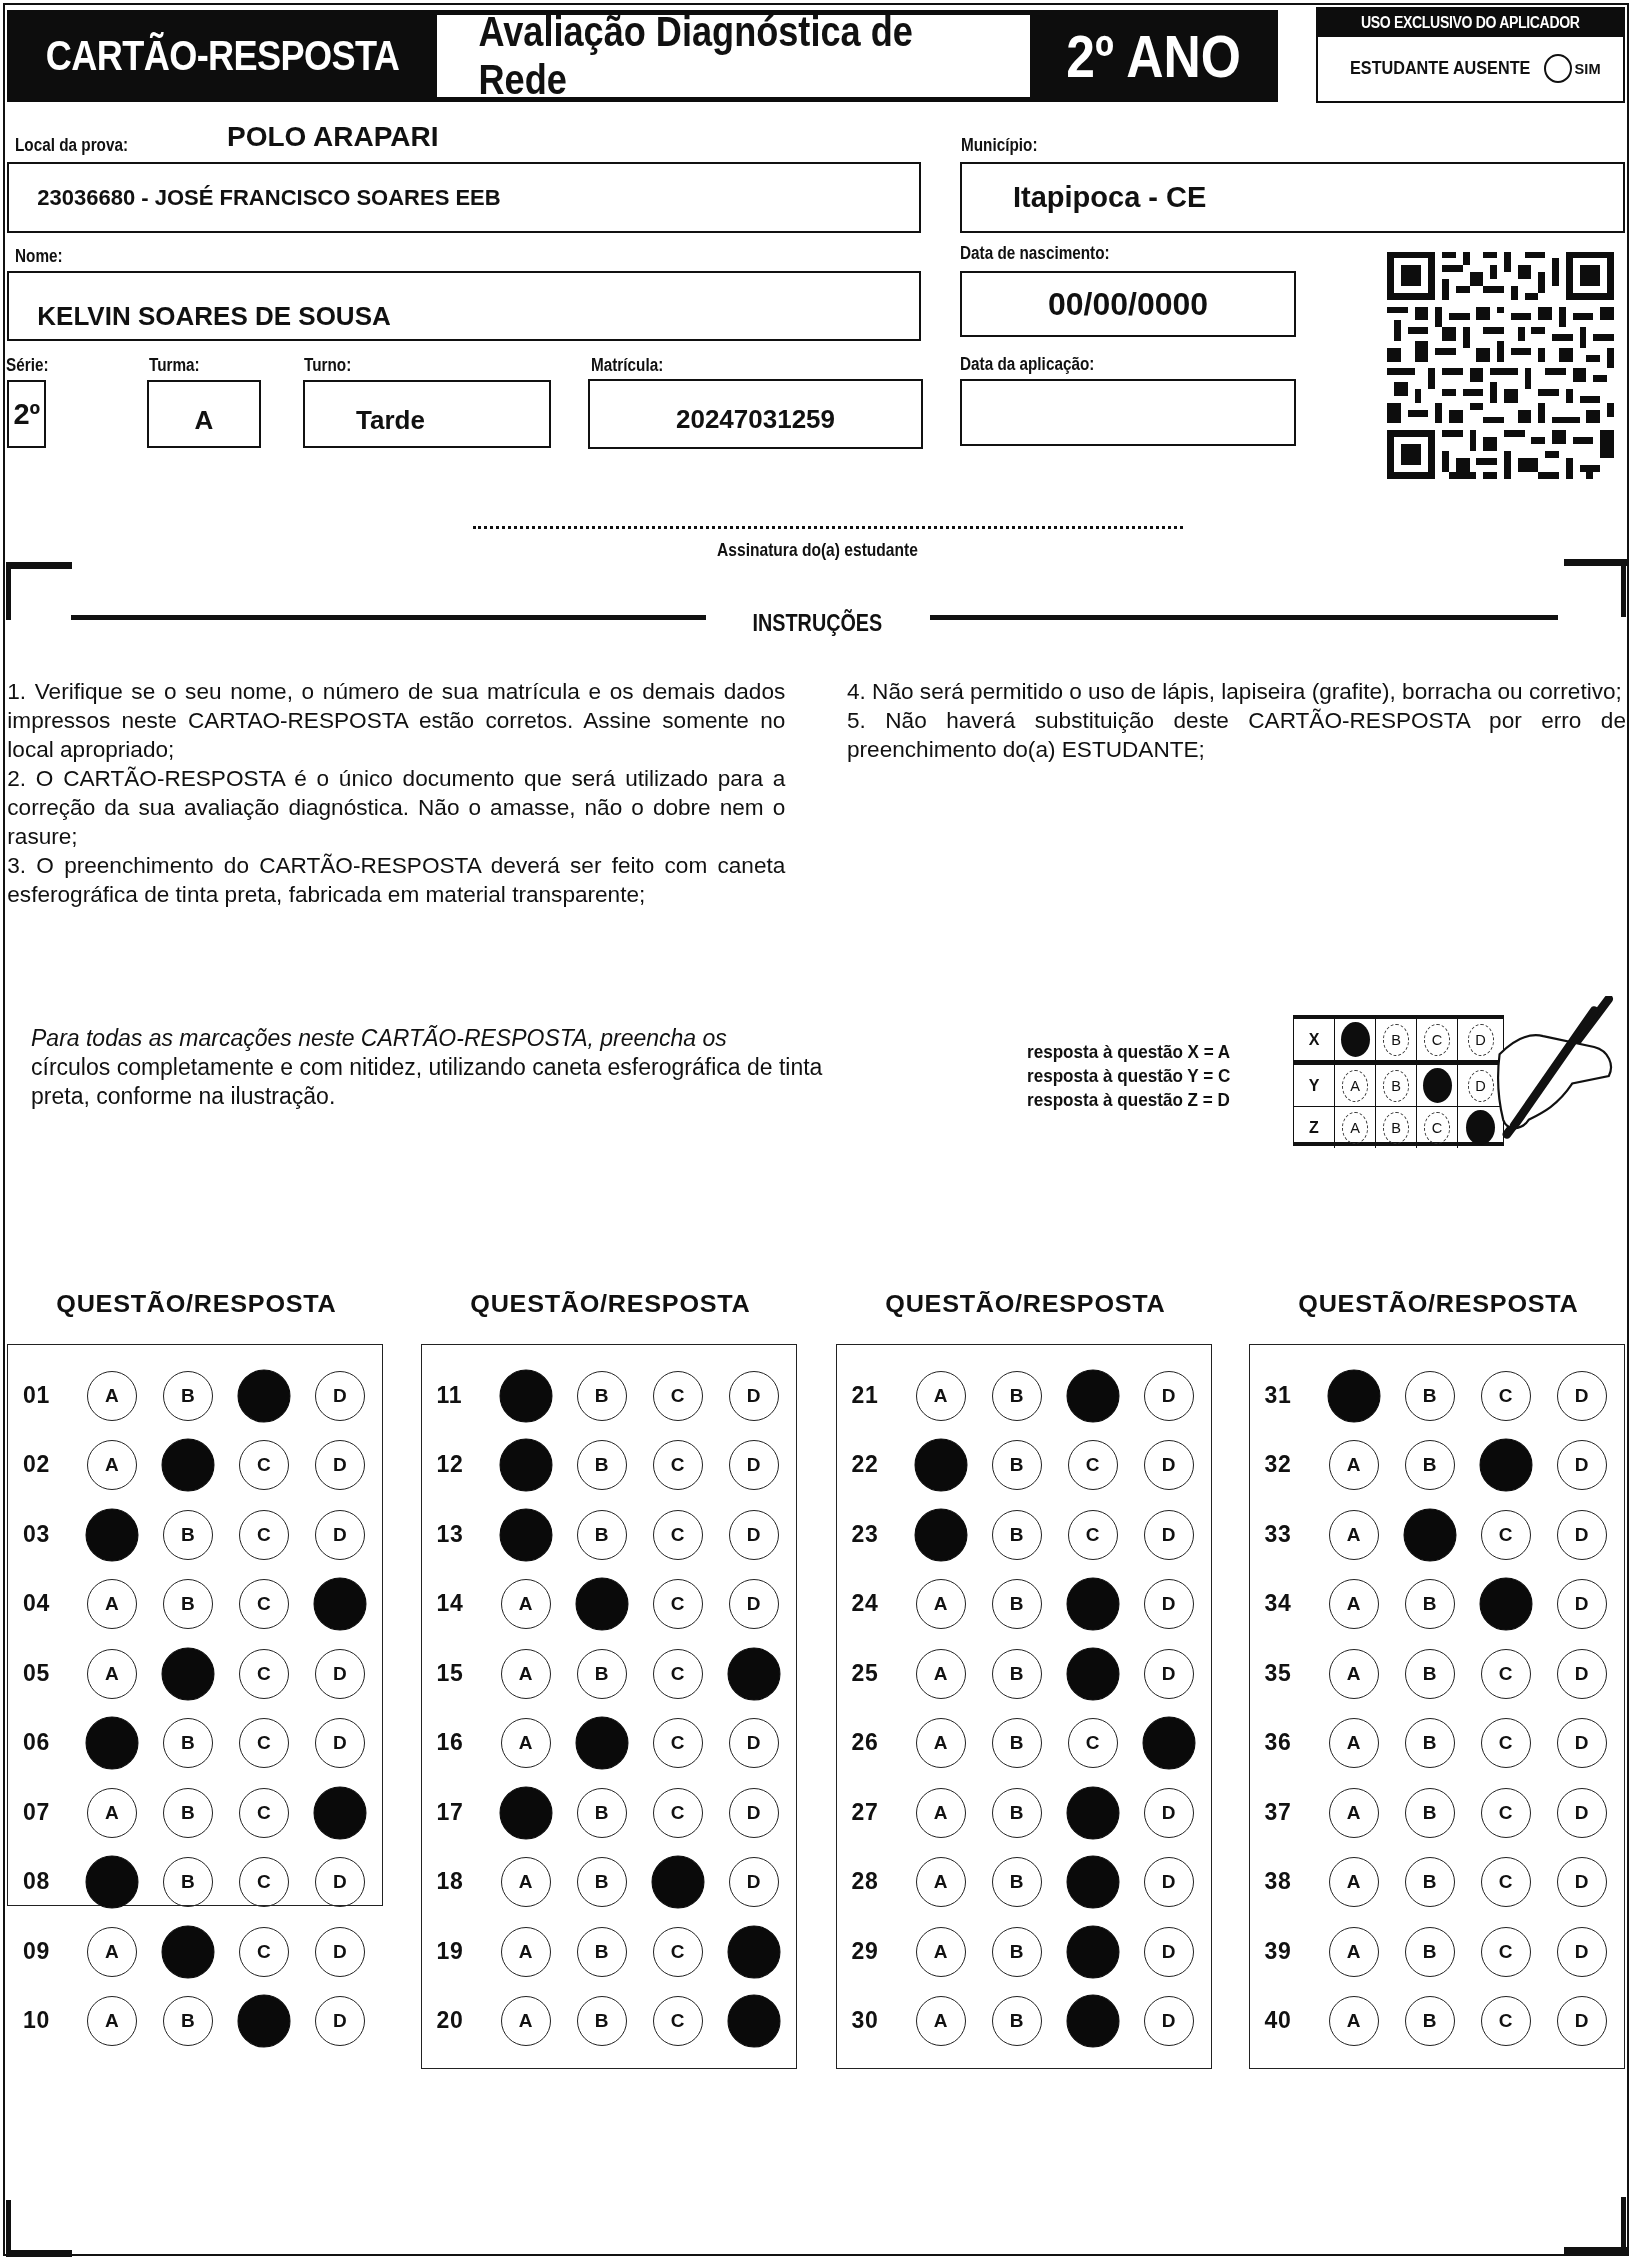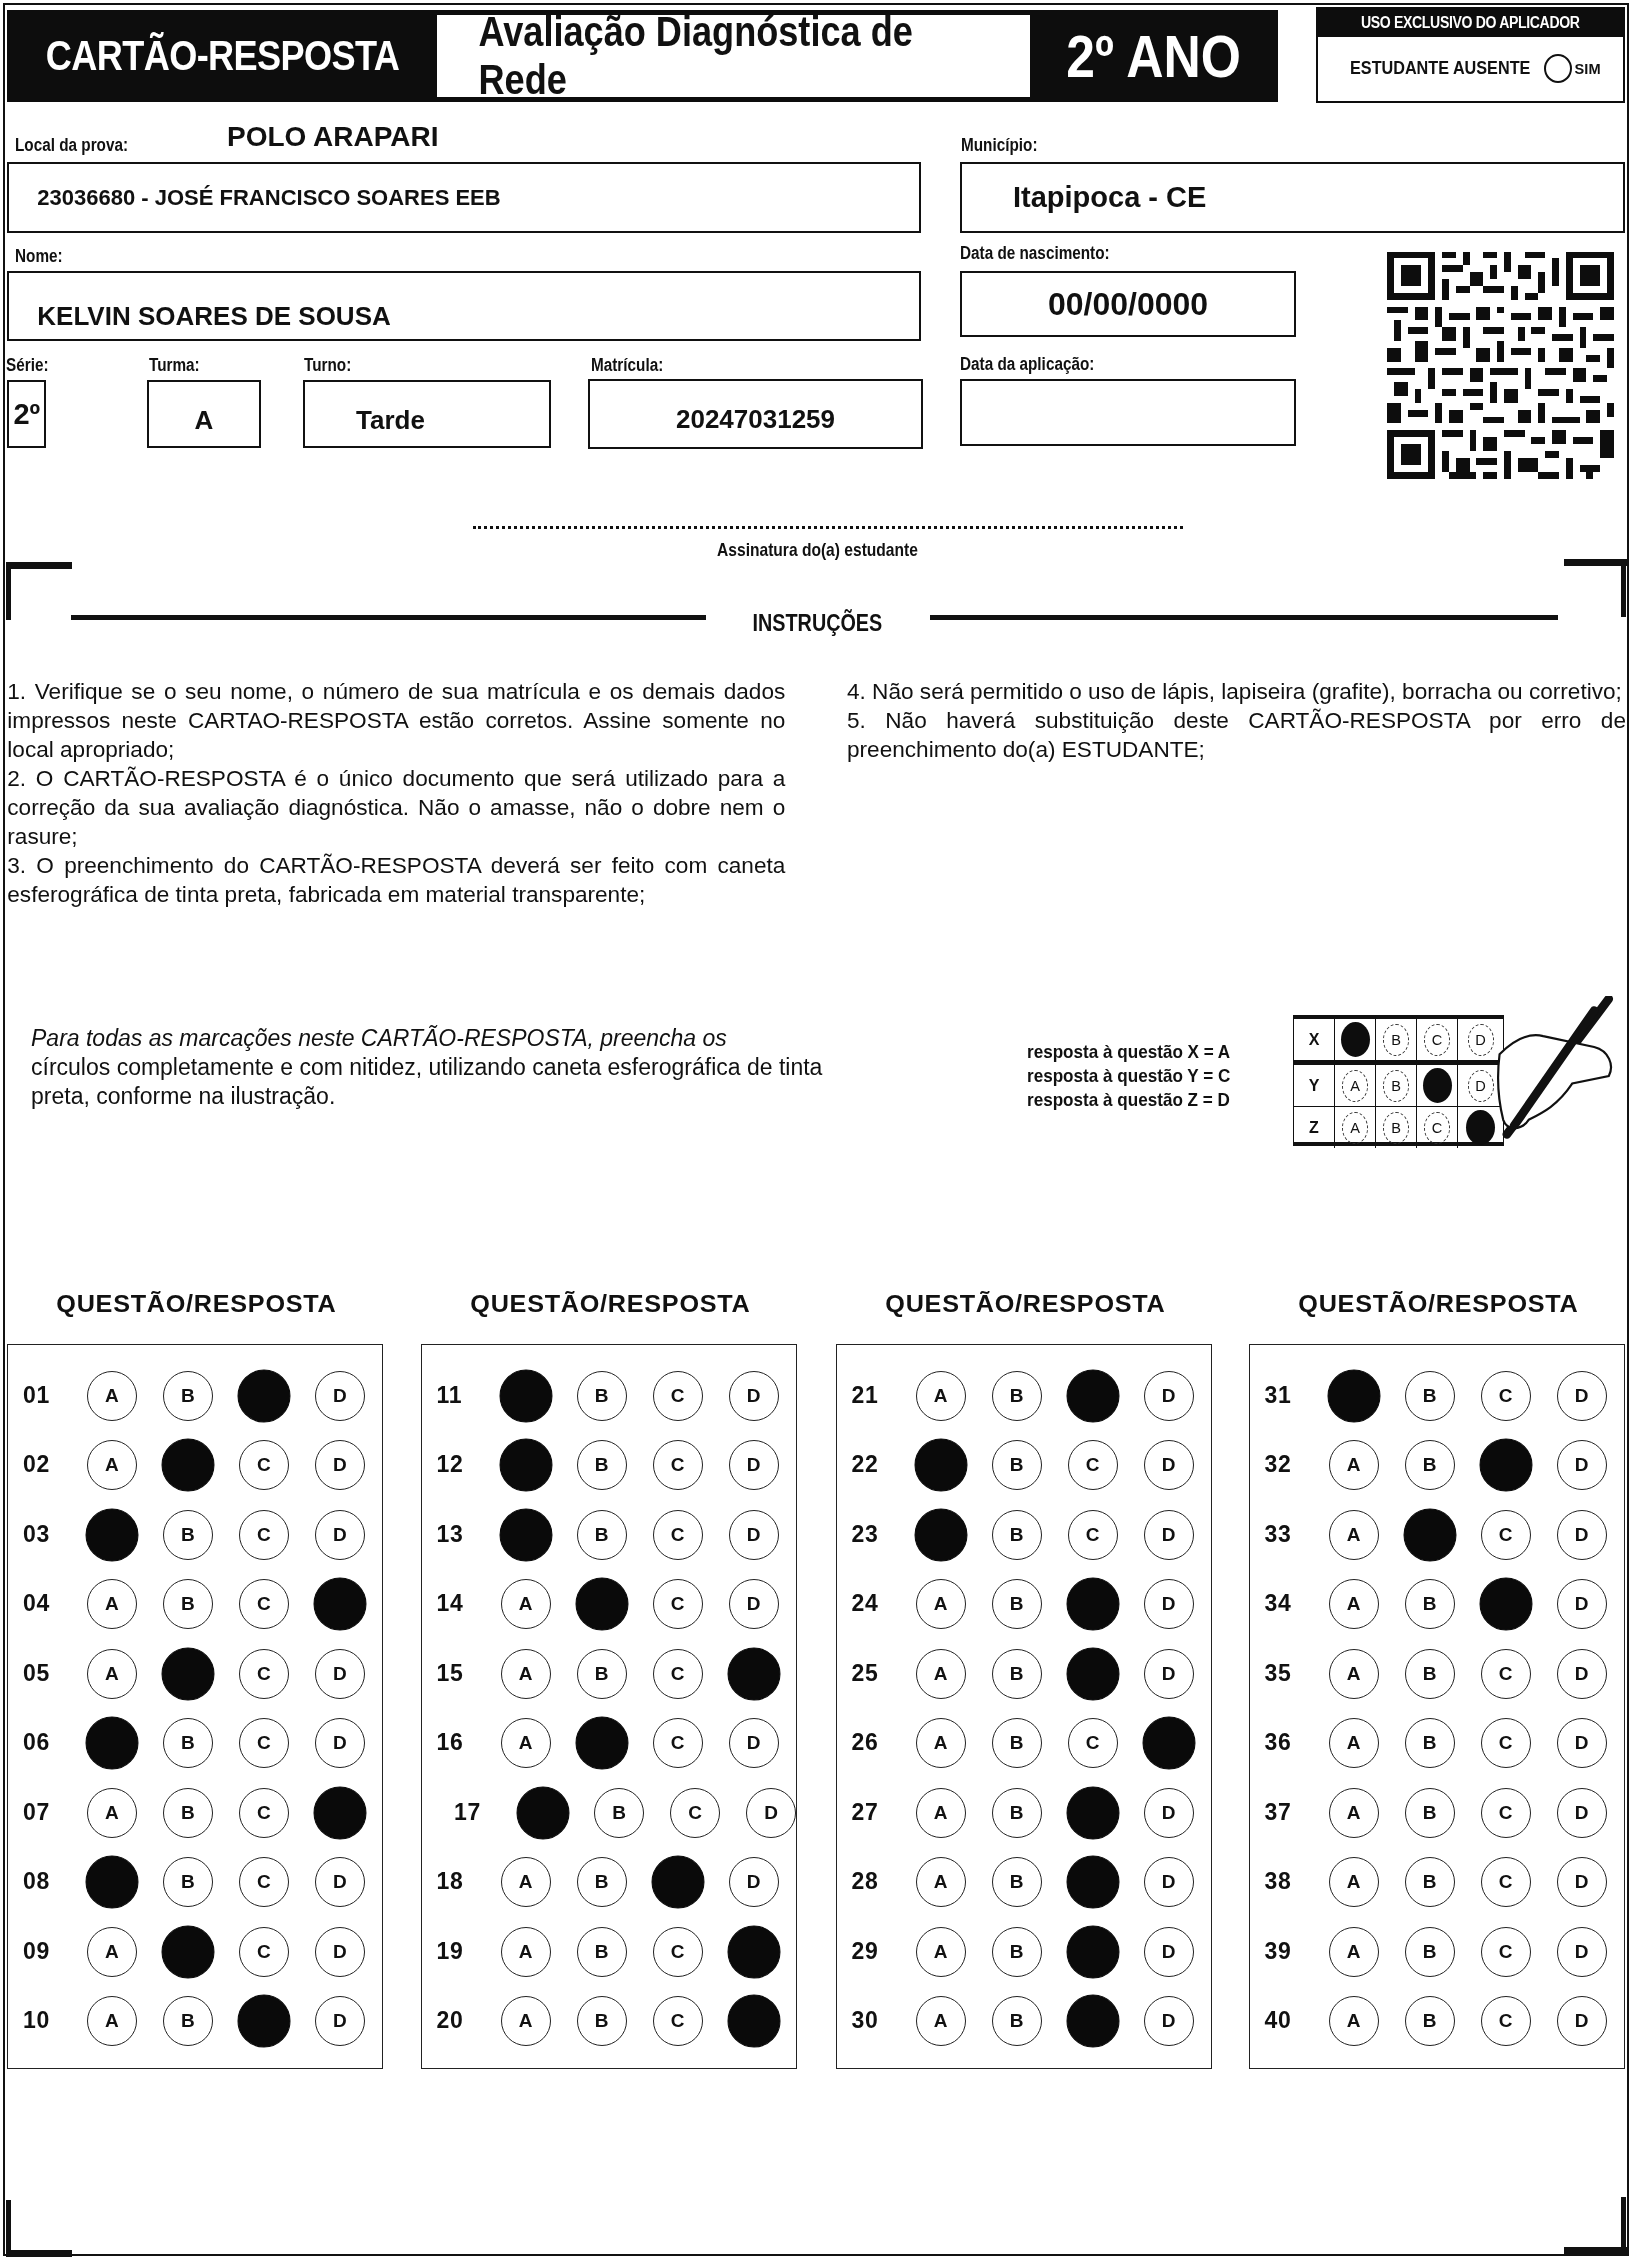--- a/index.html
+++ b/index.html
@@ -341,21 +341,21 @@
     </div>
   </div>
 <svg class="abs hand" viewBox="0 0 180 210">
   <line x1="170" y1="4" x2="30" y2="190" stroke="#111" stroke-width="12" stroke-linecap="round"></line>
   <path d="M20 80 C40 60,60 50,80 55 L150 70 C170 75,178 95,170 110 L120 120 C100 150,80 160,60 170 C50 185,30 185,25 170 C20 150,15 120,20 80 Z" fill="#fff" stroke="#111" stroke-width="3"></path>
   <line x1="150" y1="20" x2="40" y2="178" stroke="#111" stroke-width="12" stroke-linecap="round"></line>
 </svg>
 
 <div id="answer-grids">
     <div class="abs grid-head" style="left: 7.3px; top: 1290px; width: 379px;"><span>QUESTÃO/RESPOSTA</span></div>
-    <div class="abs grid-box" style="left: 7.3px; top: 1344px; width: 376px; height: 725px;">
+    <div class="abs grid-box" style="left: 7.3px; top: 1344px; width: 376px; height: 562px;">
       <div class="q-row" style="top: 25px;">
         <div class="q-num">01</div>
         <div class="bubbles">
           <div class="bub">A</div>
           <div class="bub">B</div>
           <div class="bub filled">C</div>
           <div class="bub">D</div>
         </div>
       </div>
       <div class="q-row" style="top: 94px;">
@@ -489,21 +489,21 @@
       </div>
       <div class="q-row" style="top: 372px;">
         <div class="q-num">16</div>
         <div class="bubbles">
           <div class="bub">A</div>
           <div class="bub filled">B</div>
           <div class="bub">C</div>
           <div class="bub">D</div>
         </div>
       </div>
-      <div class="q-row" style="top: 442px; justify-content: flex-end;">
+      <div class="q-row" style="top: 442px;">
         <div class="q-num">17</div>
         <div class="bubbles">
           <div class="bub filled">A</div>
           <div class="bub">B</div>
           <div class="bub">C</div>
           <div class="bub">D</div>
         </div>
       </div>
       <div class="q-row" style="top: 511px;">
         <div class="q-num">18</div>

